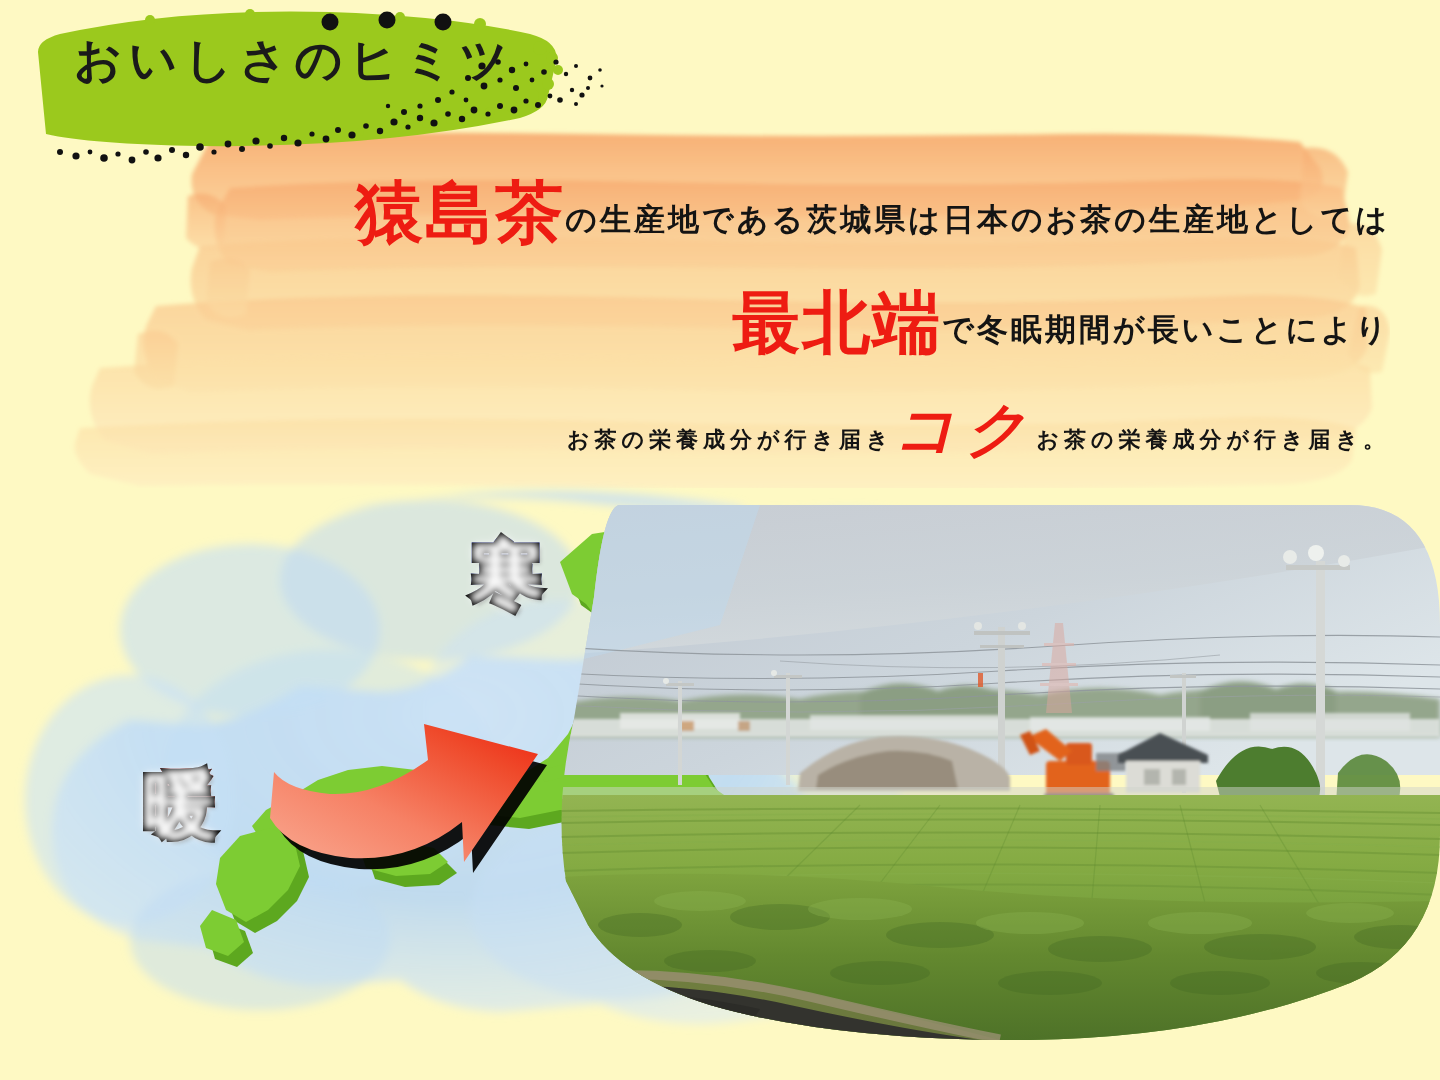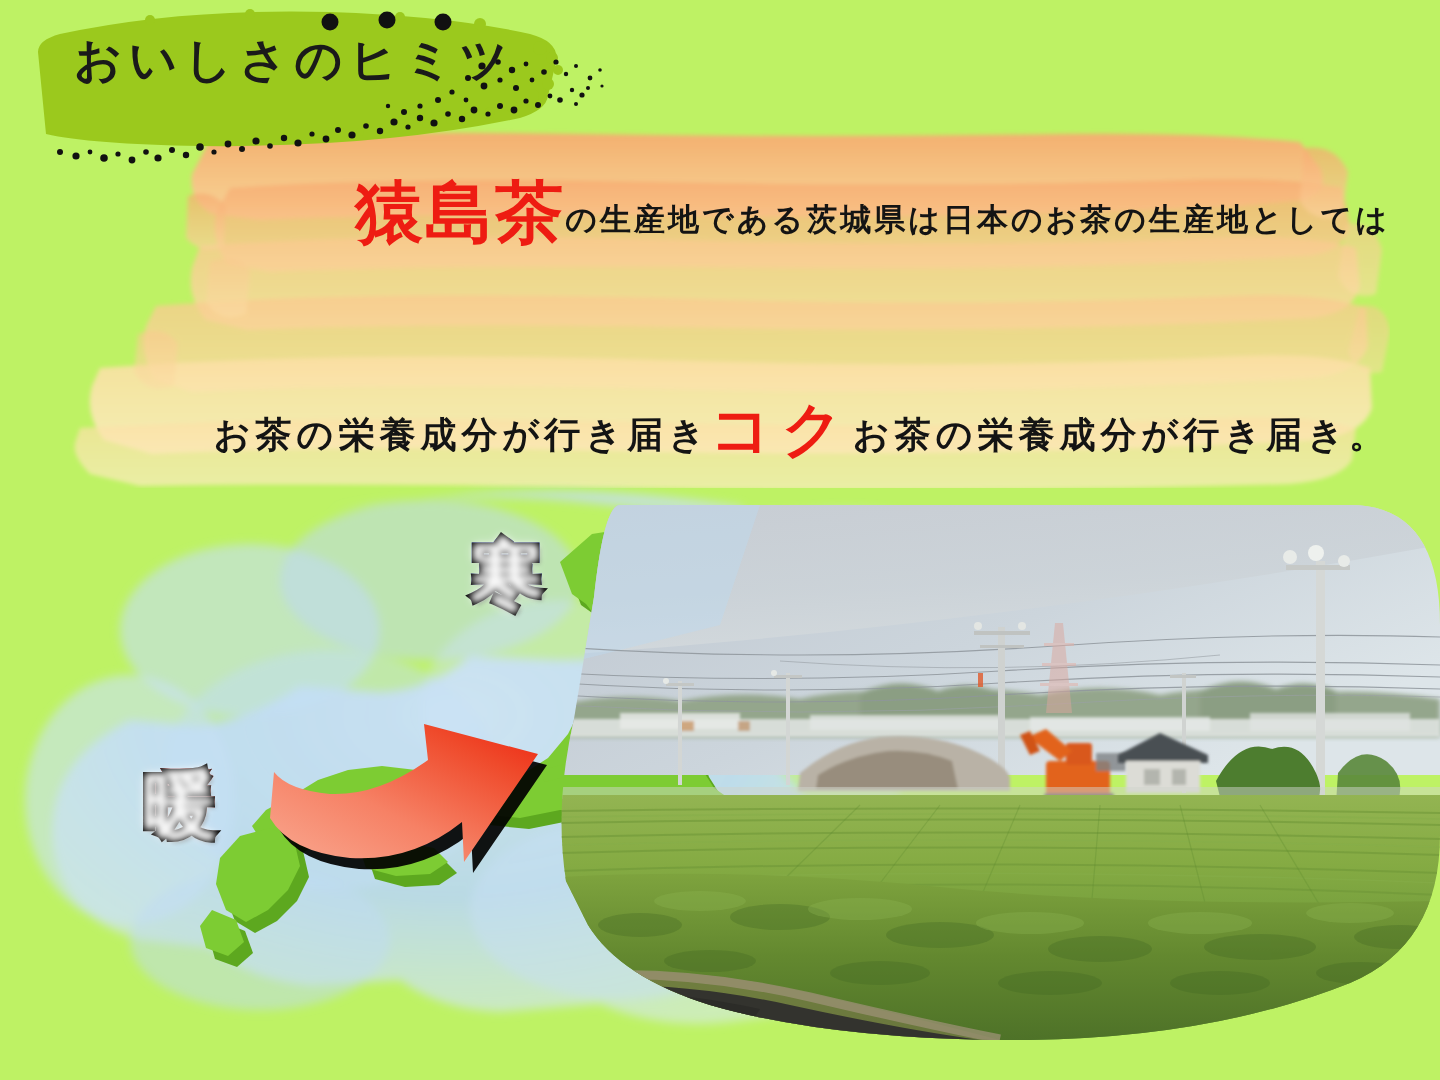--- a/index.html
+++ b/index.html
@@ -7,21 +7,21 @@
   html, body {
     margin: 0; padding: 0;
     width: 1440px; height: 1080px;
     background: #ffffff;
     font-family: "Liberation Sans", "DejaVu Sans", sans-serif;
     overflow: hidden;
   }
   #stage {
     position: relative;
     width: 1440px; height: 1080px;
-    background: #bef264;
+    background: #fef9c3;
     overflow: hidden;
   }
 
   
   #badge-layer {
     position: absolute;
     left: 0; top: 0;
     width: 620px; height: 175px;
     z-index: 40;
   }
@@ -72,30 +72,31 @@
     color: #ee1c12;
     font-size: 68px;
     font-weight: 700;
     letter-spacing: 2px;
     vertical-align: -6px;
   }
   .big-red.kana {
     font-size: 60px;
     letter-spacing: 10px;
     vertical-align: -3px;
+    font-style: italic;
   }
   .small-blk {
     font-size: 31px;
     font-weight: 700;
     letter-spacing: 3px;
     color: #141414;
   }
   .small-blk.sp {
     letter-spacing: 5px;
-    font-size: 36px;
+    font-size: 22px;
     margin-top: 40px;
   }
 
   
   #map-section {
     position: absolute;
     left: 0; top: 470px;
     width: 1440px; height: 610px;
     z-index: 15;
   }
@@ -313,20 +314,23 @@
         <path d="M 1286,96 Q 1314,92 1322,122 L 1316,166 Q 1290,174 1278,148 Z" fill="url(#ogB)" opacity="0.62"></path>
         <path d="M 1300,178 Q 1326,174 1330,204 L 1322,244 Q 1298,250 1288,224 Z" fill="url(#ogB)" opacity="0.56"></path>
       </g>
     </svg>
   </div>
 
   <div id="copy-block">
     <div class="copy-line l1">
       <span class="big-red">猿島茶</span><span class="small-blk">の生産地である茨城県は日本のお茶の生産地としては</span>
     </div>
+    <div class="copy-line l2">
+      <span class="big-red">最北端</span><span class="small-blk">で冬眠期間が長いことにより</span>
+    </div>
     <div class="copy-line l3">
       <span class="small-blk sp">お茶の栄養成分が行き届き</span><span class="big-red kana">コク</span><span class="small-blk sp">お茶の栄養成分が行き届き。</span>
     </div>
   </div>
 
   <div id="map-section">
 
     <svg id="watercolor-blue" width="1440" height="610" viewBox="0 0 1440 610">
       <defs>
         <radialGradient id="bluGrad" cx="45%" cy="42%" r="62%">

